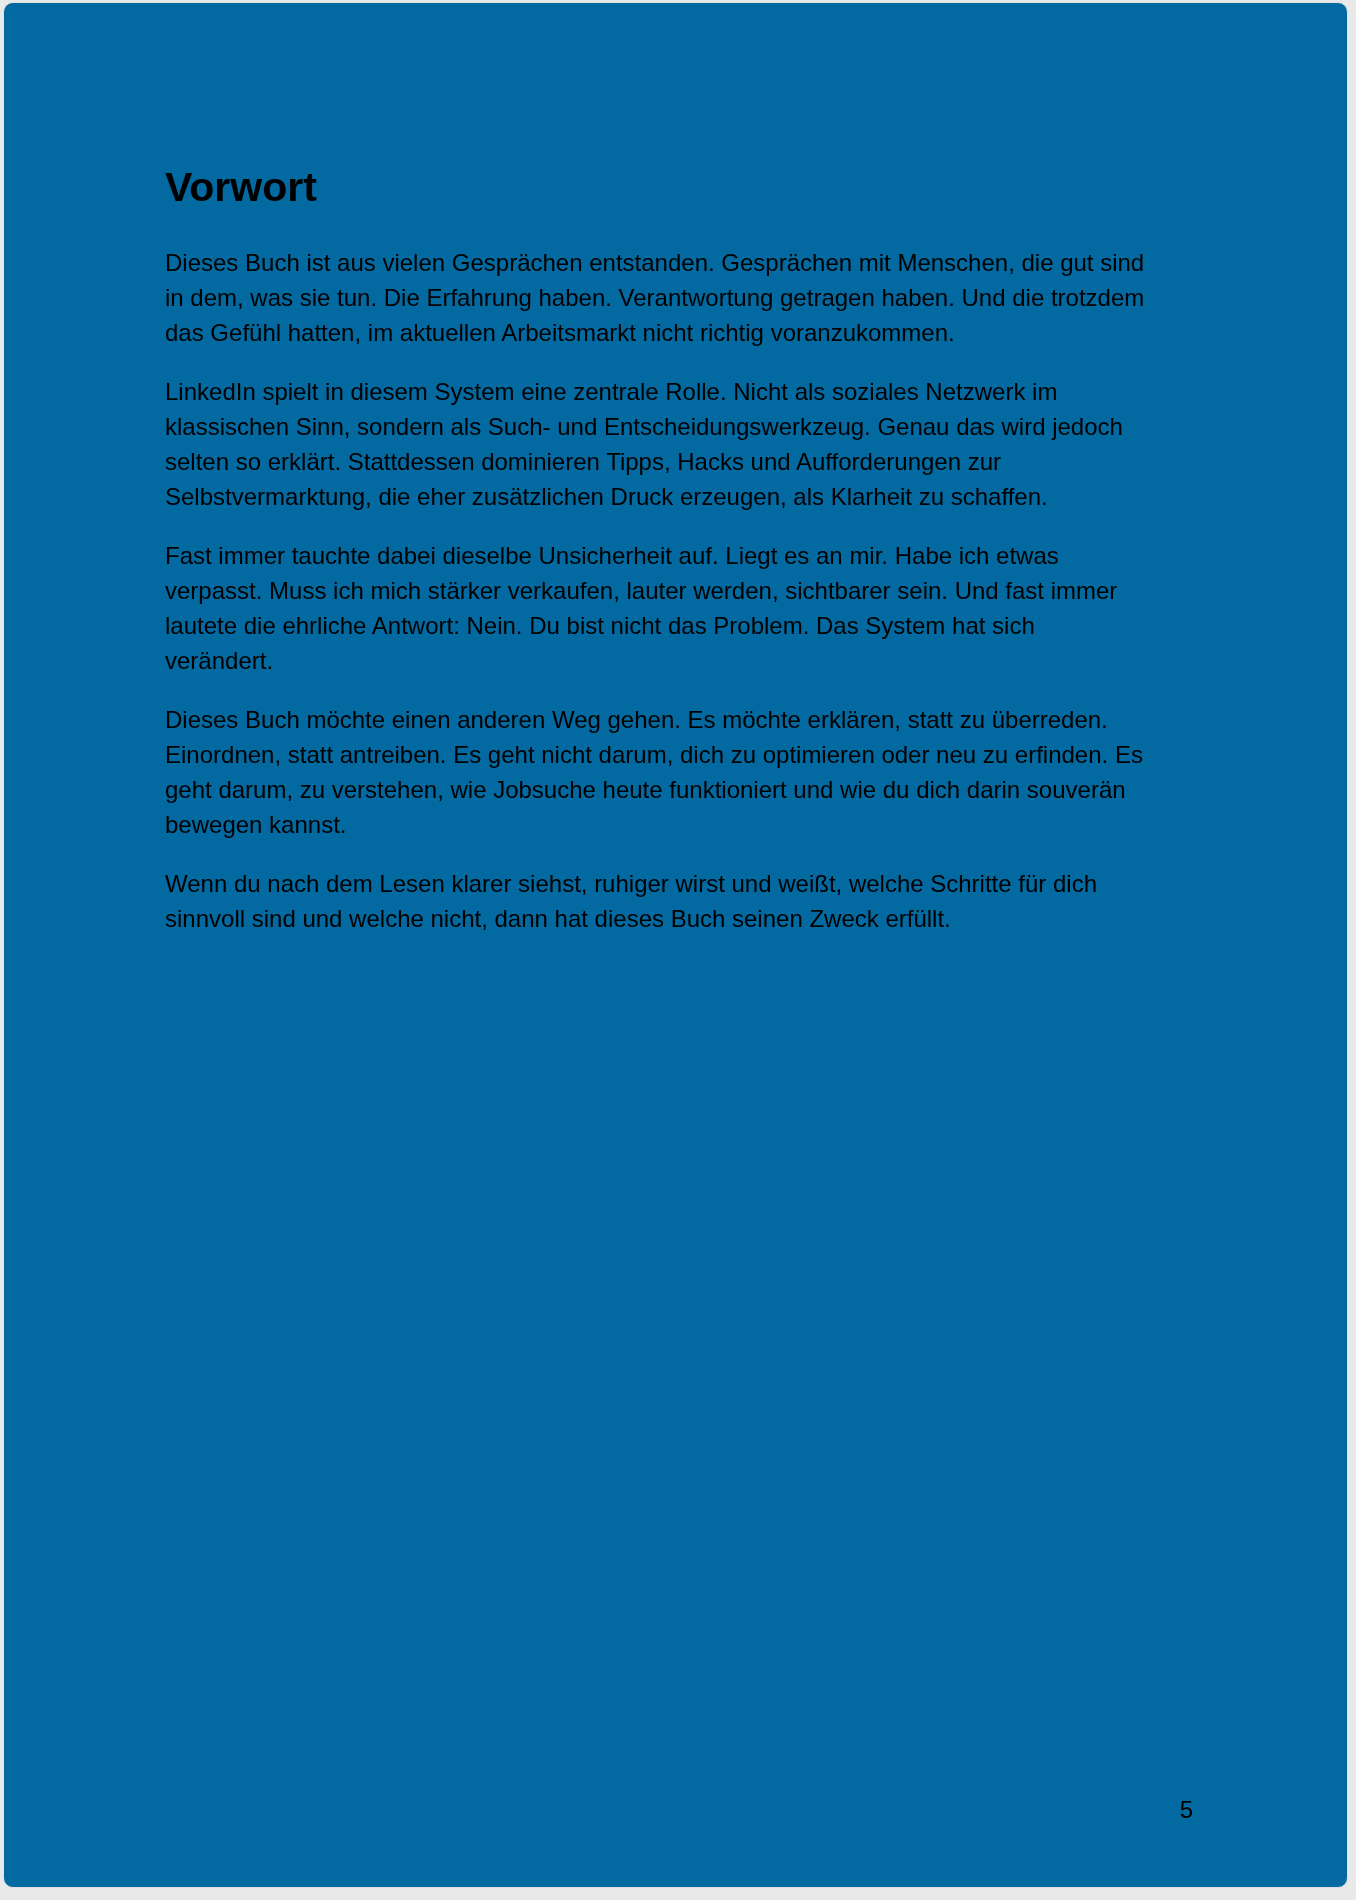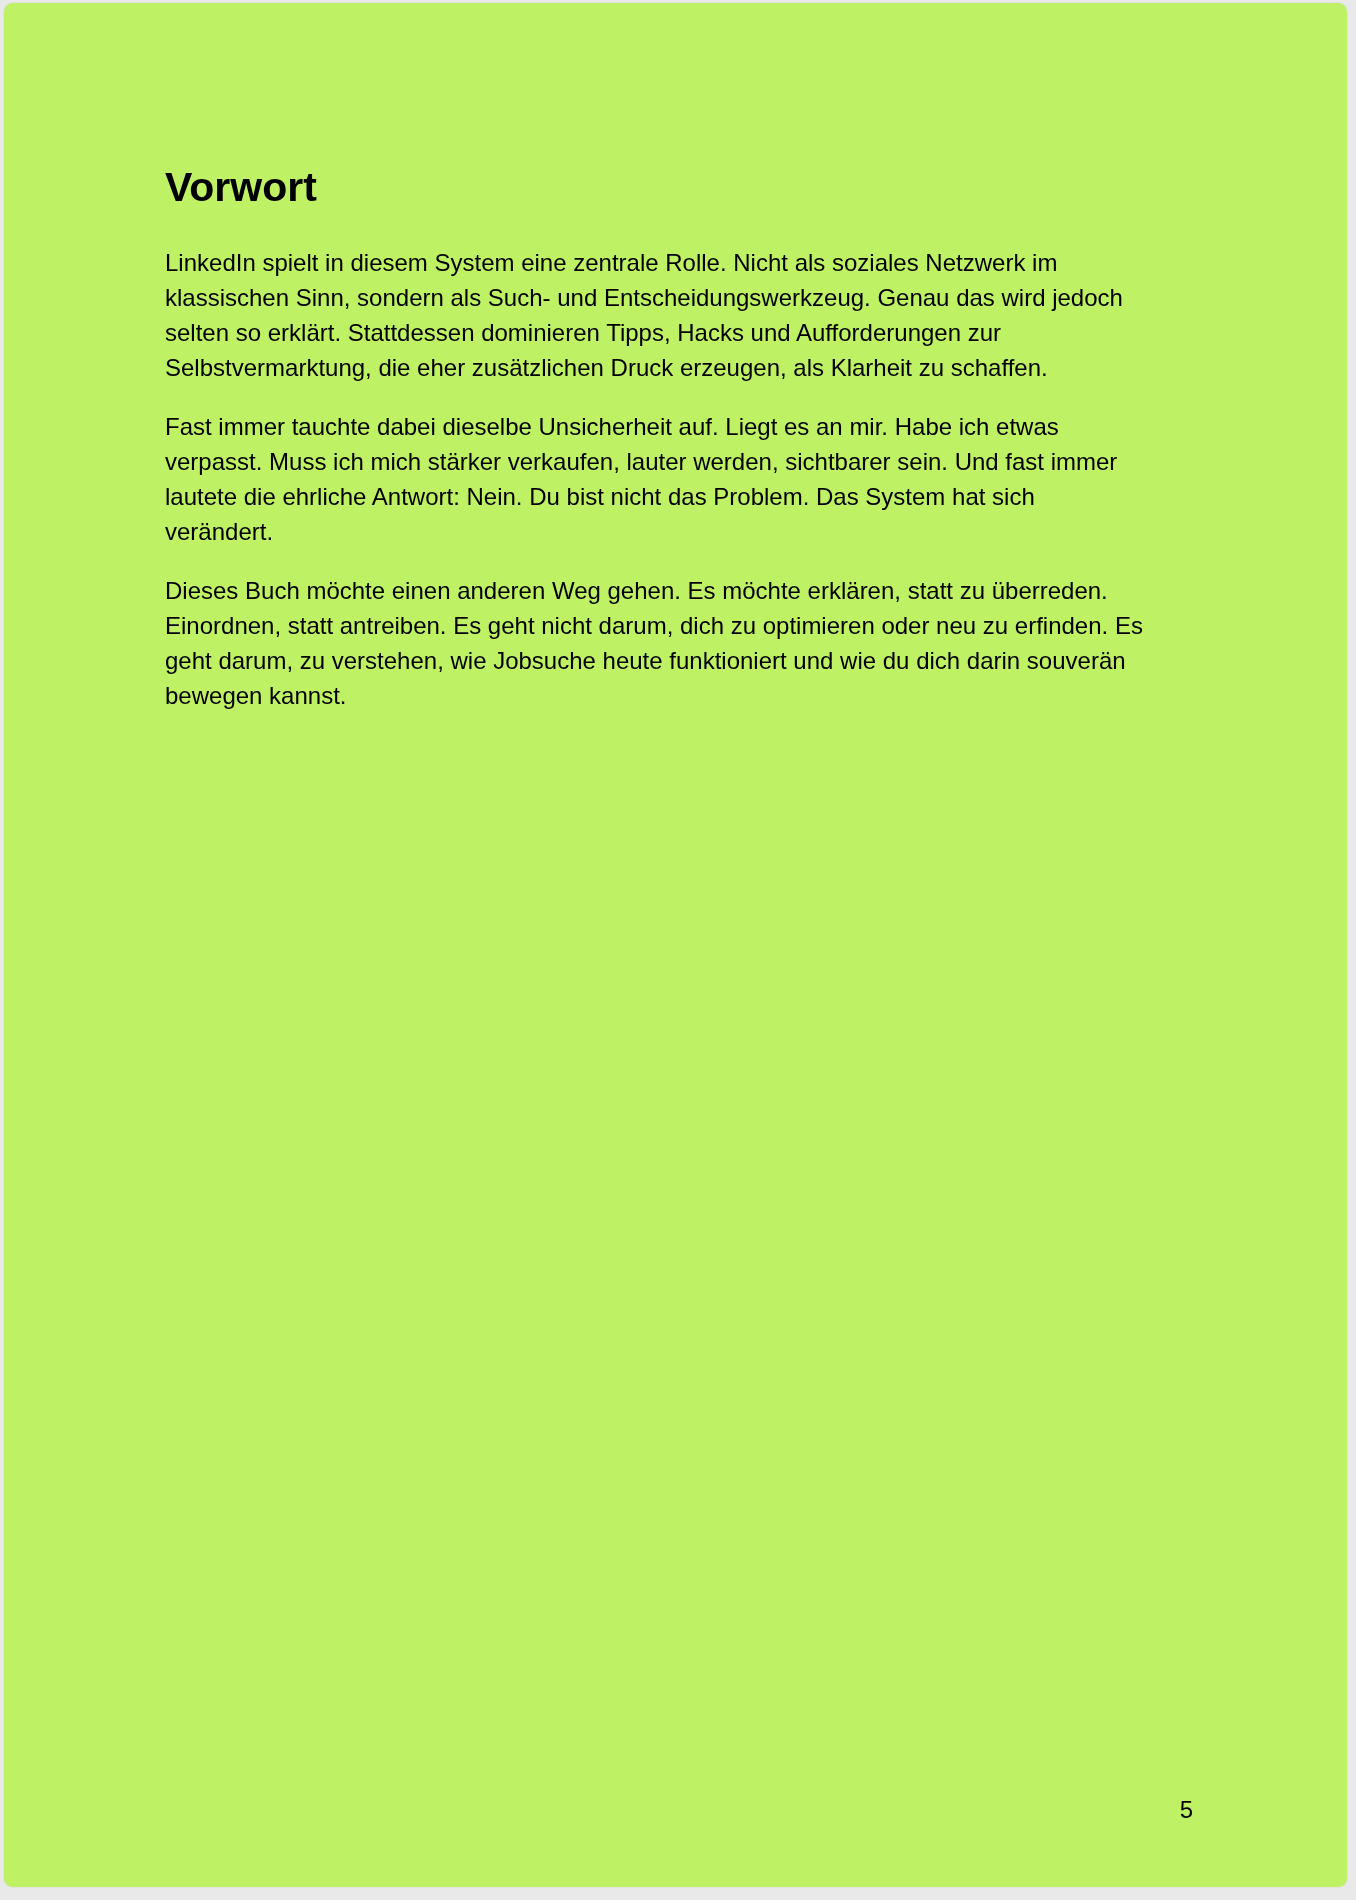--- a/index.html
+++ b/index.html
@@ -13,21 +13,21 @@
     background: #e9e9e9;
     font-family: "Liberation Sans", sans-serif;
     overflow: hidden;
   }
   .page {
     position: absolute;
     left: 3px;
     top: 2px;
     width: 1345px;
     height: 1886px;
-    background: #bef264;
+    background: #0369a1;
     border: 1px solid #e2e2e2;
     border-radius: 10px;
     box-sizing: border-box;
   }
   .content {
     position: absolute;
     left: 161px;
     top: 160px;
     width: 1045px;
     color: #000000;
@@ -57,27 +57,32 @@
     line-height: 35px;
     color: #000000;
   }
 </style>
 </head>
 <body>
 
 <div class="page">
   <div class="content">
     <h1 class="doc-title">Vorwort</h1>
+    <p class="para">Dieses Buch ist aus vielen Gesprächen entstanden. Gesprächen mit Menschen, die gut sind
+in dem, was sie tun. Die Erfahrung haben. Verantwortung getragen haben. Und die trotzdem
+das Gefühl hatten, im aktuellen Arbeitsmarkt nicht richtig voranzukommen.</p>
     <p class="para">LinkedIn spielt in diesem System eine zentrale Rolle. Nicht als soziales Netzwerk im
 klassischen Sinn, sondern als Such- und Entscheidungswerkzeug. Genau das wird jedoch
 selten so erklärt. Stattdessen dominieren Tipps, Hacks und Aufforderungen zur
 Selbstvermarktung, die eher zusätzlichen Druck erzeugen, als Klarheit zu schaffen.</p>
     <p class="para">Fast immer tauchte dabei dieselbe Unsicherheit auf. Liegt es an mir. Habe ich etwas
 verpasst. Muss ich mich stärker verkaufen, lauter werden, sichtbarer sein. Und fast immer
 lautete die ehrliche Antwort: Nein. Du bist nicht das Problem. Das System hat sich
 verändert.</p>
     <p class="para">Dieses Buch möchte einen anderen Weg gehen. Es möchte erklären, statt zu überreden.
 Einordnen, statt antreiben. Es geht nicht darum, dich zu optimieren oder neu zu erfinden. Es
 geht darum, zu verstehen, wie Jobsuche heute funktioniert und wie du dich darin souverän
 bewegen kannst.</p>
+    <p class="para">Wenn du nach dem Lesen klarer siehst, ruhiger wirst und weißt, welche Schritte für dich
+sinnvoll sind und welche nicht, dann hat dieses Buch seinen Zweck erfüllt.</p>
   </div>
   <div class="page-number">5</div>
 </div>
 
 </body></html>

